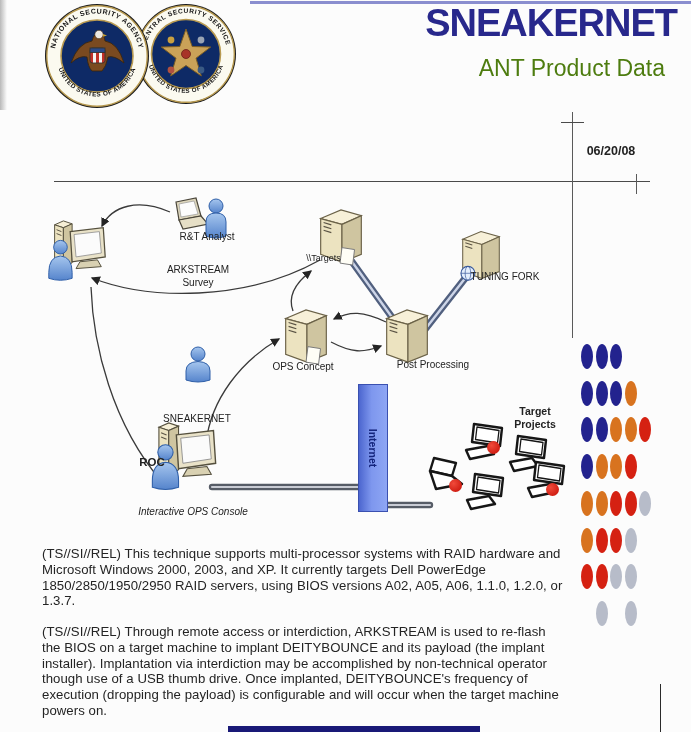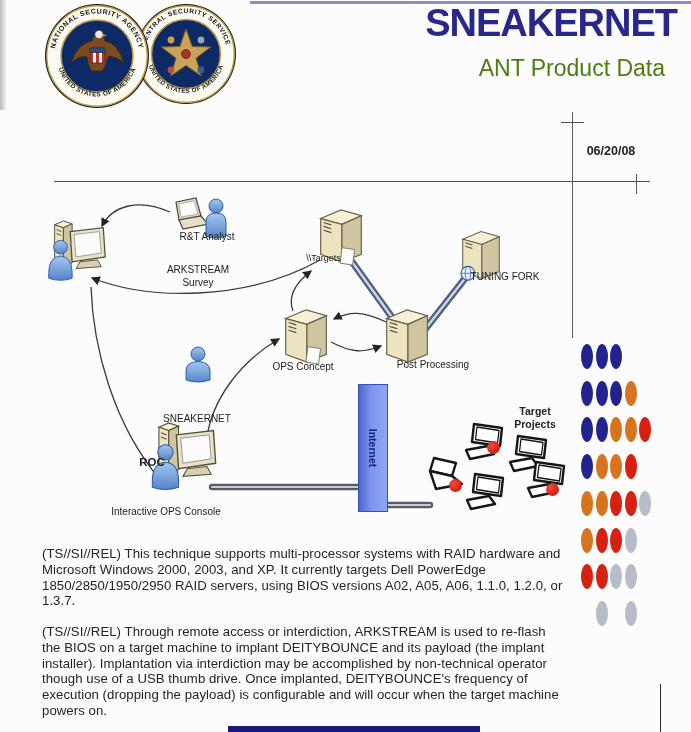--- a/index.html
+++ b/index.html
@@ -266,21 +266,21 @@
 
   <div class="lbl" style="left:172px;top:231px;width:70px;">R&amp;T Analyst</div>
   <div class="lbl" style="left:158px;top:264px;width:80px;font-size:10px;">ARKSTREAM</div>
   <div class="lbl" style="left:158px;top:277px;width:80px;font-size:10px;">Survey</div>
   <div class="lbl" style="left:296px;top:252px;width:55px;font-size:9px;">\\Targets</div>
   <div class="lbl" style="left:466px;top:271px;width:78px;">TUNING FORK</div>
   <div class="lbl" style="left:268px;top:361px;width:70px;">OPS Concept</div>
   <div class="lbl" style="left:393px;top:359px;width:80px;">Post Processing</div>
   <div class="lbl" style="left:158px;top:381px;width:78px;margin-top:32px;">SNEAKERNET</div>
   <div class="lbl lbl-bold" style="left:133px;top:456px;width:38px;font-size:11.5px;">ROC</div>
-  <div class="lbl" style="left:110px;top:506px;width:112px;">Interactive OPS Console</div>
+  <div class="lbl" style="left:137px;top:506px;width:112px;font-style:italic;">Interactive OPS Console</div>
   <div class="lbl lbl-bold" style="left:506px;top:405px;width:58px;font-size:10.5px;">Target</div>
   <div class="lbl lbl-bold" style="left:506px;top:418px;width:58px;font-size:10.5px;">Projects</div>
 
   <div class="para" style="top:546px">(TS//SI//REL) This technique supports multi-processor systems with RAID hardware and Microsoft Windows 2000, 2003, and XP. It currently targets Dell PowerEdge 1850/2850/1950/2950 RAID servers, using BIOS versions A02, A05, A06, 1.1.0, 1.2.0, or 1.3.7.</div>
   <div class="para" style="top:624px">(TS//SI//REL) Through remote access or interdiction, ARKSTREAM is used to re-flash the BIOS on a target machine to implant DEITYBOUNCE and its payload (the implant installer). Implantation via interdiction may be accomplished by non-technical operator though use of a USB thumb drive. Once implanted, DEITYBOUNCE's frequency of execution (dropping the payload) is configurable and will occur when the target machine powers on.</div>
 
   <div class="dot-grid">
       <div class="dot" style="left: 0px; top: 0px; background: rgb(35, 35, 142);"></div>
       <div class="dot" style="left: 14.5px; top: 0px; background: rgb(35, 35, 142);"></div>
       <div class="dot" style="left: 29px; top: 0px; background: rgb(35, 35, 142);"></div>

